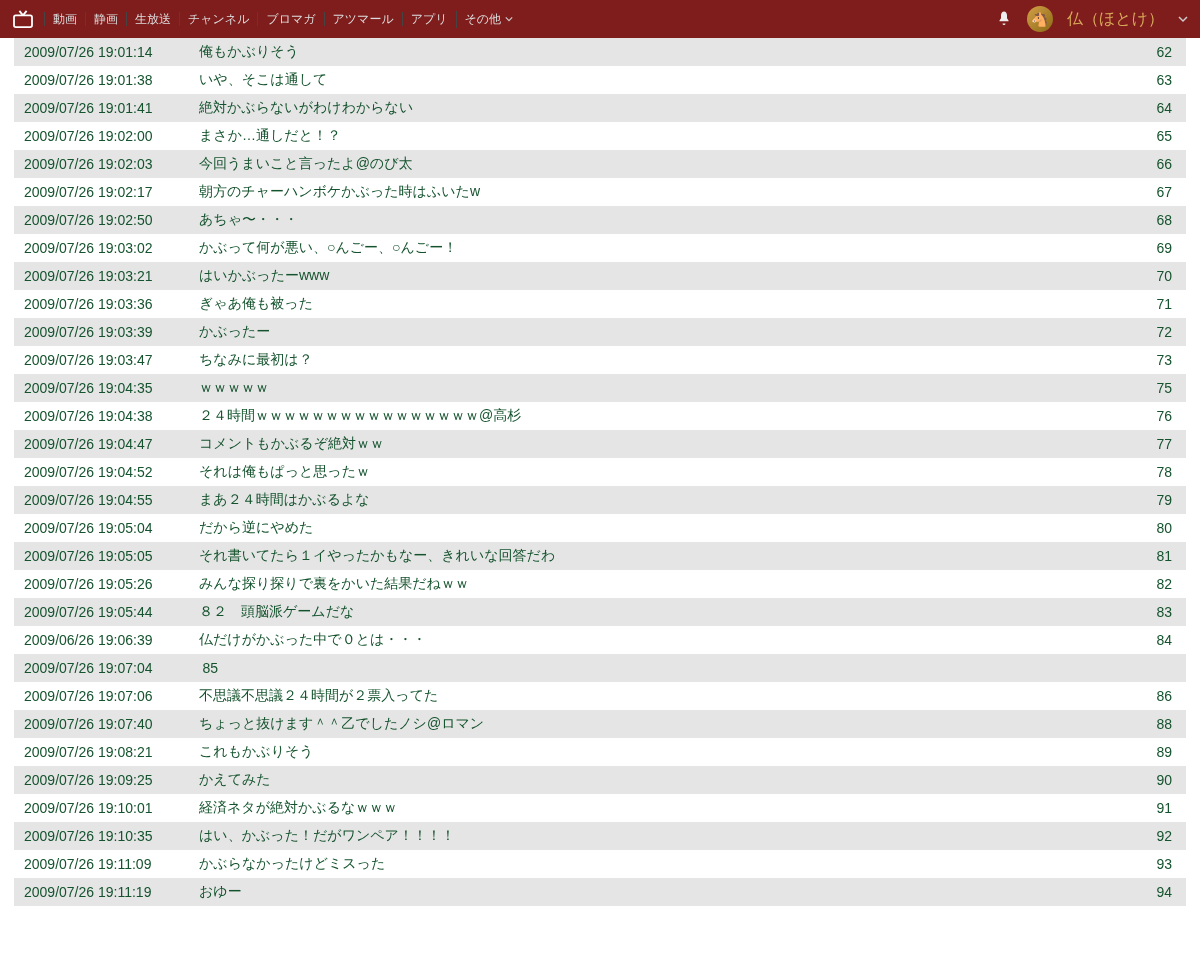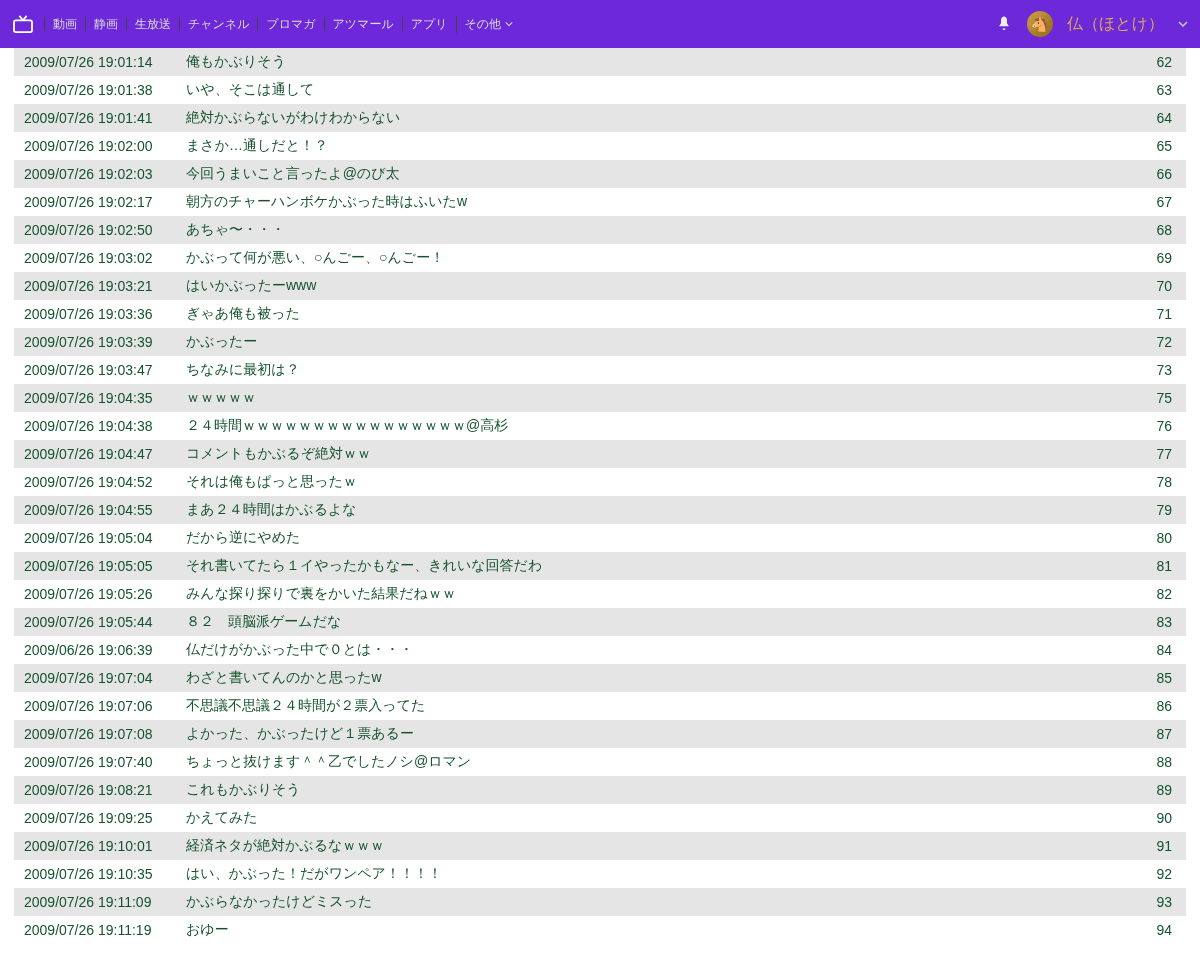--- a/index.html
+++ b/index.html
@@ -6,22 +6,22 @@
       margin: 0;
       padding: 0;
       box-sizing: border-box;
     }
     body {
       font-family: "Hiragino Kaku Gothic ProN", "メイリオ", Meiryo, sans-serif;
       background: #fff;
       width: 1200px;
     }
     .topbar {
-      background: #6d28d9;
-      height: 48px;
+      background: #7f1d1d;
+      height: 38px;
       display: flex;
       align-items: center;
       padding: 0 12px;
       color: #fff;
     }
     .topbar-left {
       display: flex;
       align-items: center;
       flex: 1;
     }
@@ -117,20 +117,21 @@
     .cell-time {
       width: 168px;
       padding-left: 10px;
       flex-shrink: 0;
     }
     .cell-text {
       flex: 1;
       padding-left: 4px;
       white-space: nowrap;
       overflow: hidden;
+      margin-left: 13px;
     }
     .cell-num {
       width: 50px;
       text-align: right;
       padding-right: 14px;
       flex-shrink: 0;
     }
   </style>
 </head>
 <body>
@@ -280,32 +281,26 @@
         <div class="cell-text">８２　頭脳派ゲームだな</div>
         <div class="cell-num">83</div>
       </div>
       <div class="row">
         <div class="cell-time">2009/06/26 19:06:39</div>
         <div class="cell-text">仏だけがかぶった中で０とは・・・</div>
         <div class="cell-num">84</div>
       </div>
       <div class="row">
         <div class="cell-time">2009/07/26 19:07:04</div>
-        <div class="cell-text">わざと書いてんのかと思ったw</div>
         <div class="cell-num">85</div>
       </div>
       <div class="row">
         <div class="cell-time">2009/07/26 19:07:06</div>
         <div class="cell-text">不思議不思議２４時間が２票入ってた</div>
         <div class="cell-num">86</div>
-      </div>
-      <div class="row">
-        <div class="cell-time">2009/07/26 19:07:08</div>
-        <div class="cell-text">よかった、かぶったけど１票あるー</div>
-        <div class="cell-num">87</div>
       </div>
       <div class="row">
         <div class="cell-time">2009/07/26 19:07:40</div>
         <div class="cell-text">ちょっと抜けます＾＾乙でしたノシ@ロマン</div>
         <div class="cell-num">88</div>
       </div>
       <div class="row">
         <div class="cell-time">2009/07/26 19:08:21</div>
         <div class="cell-text">これもかぶりそう</div>
         <div class="cell-num">89</div>

